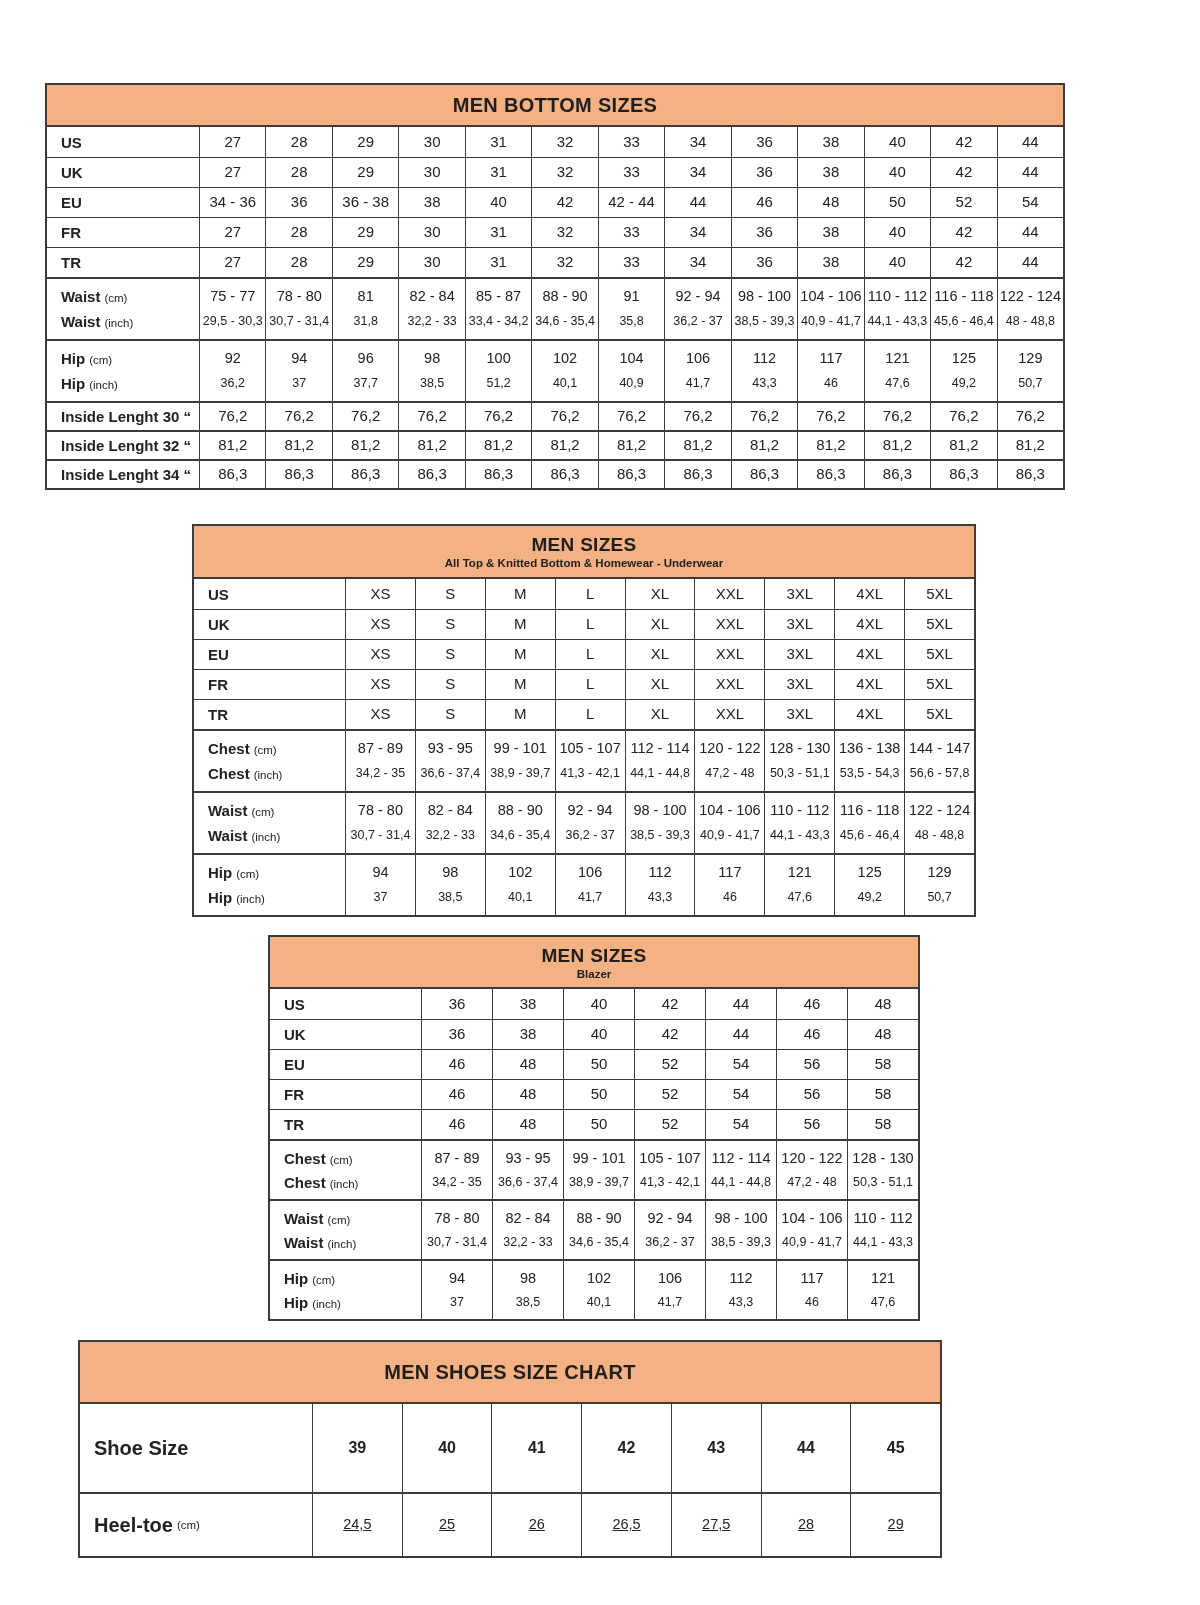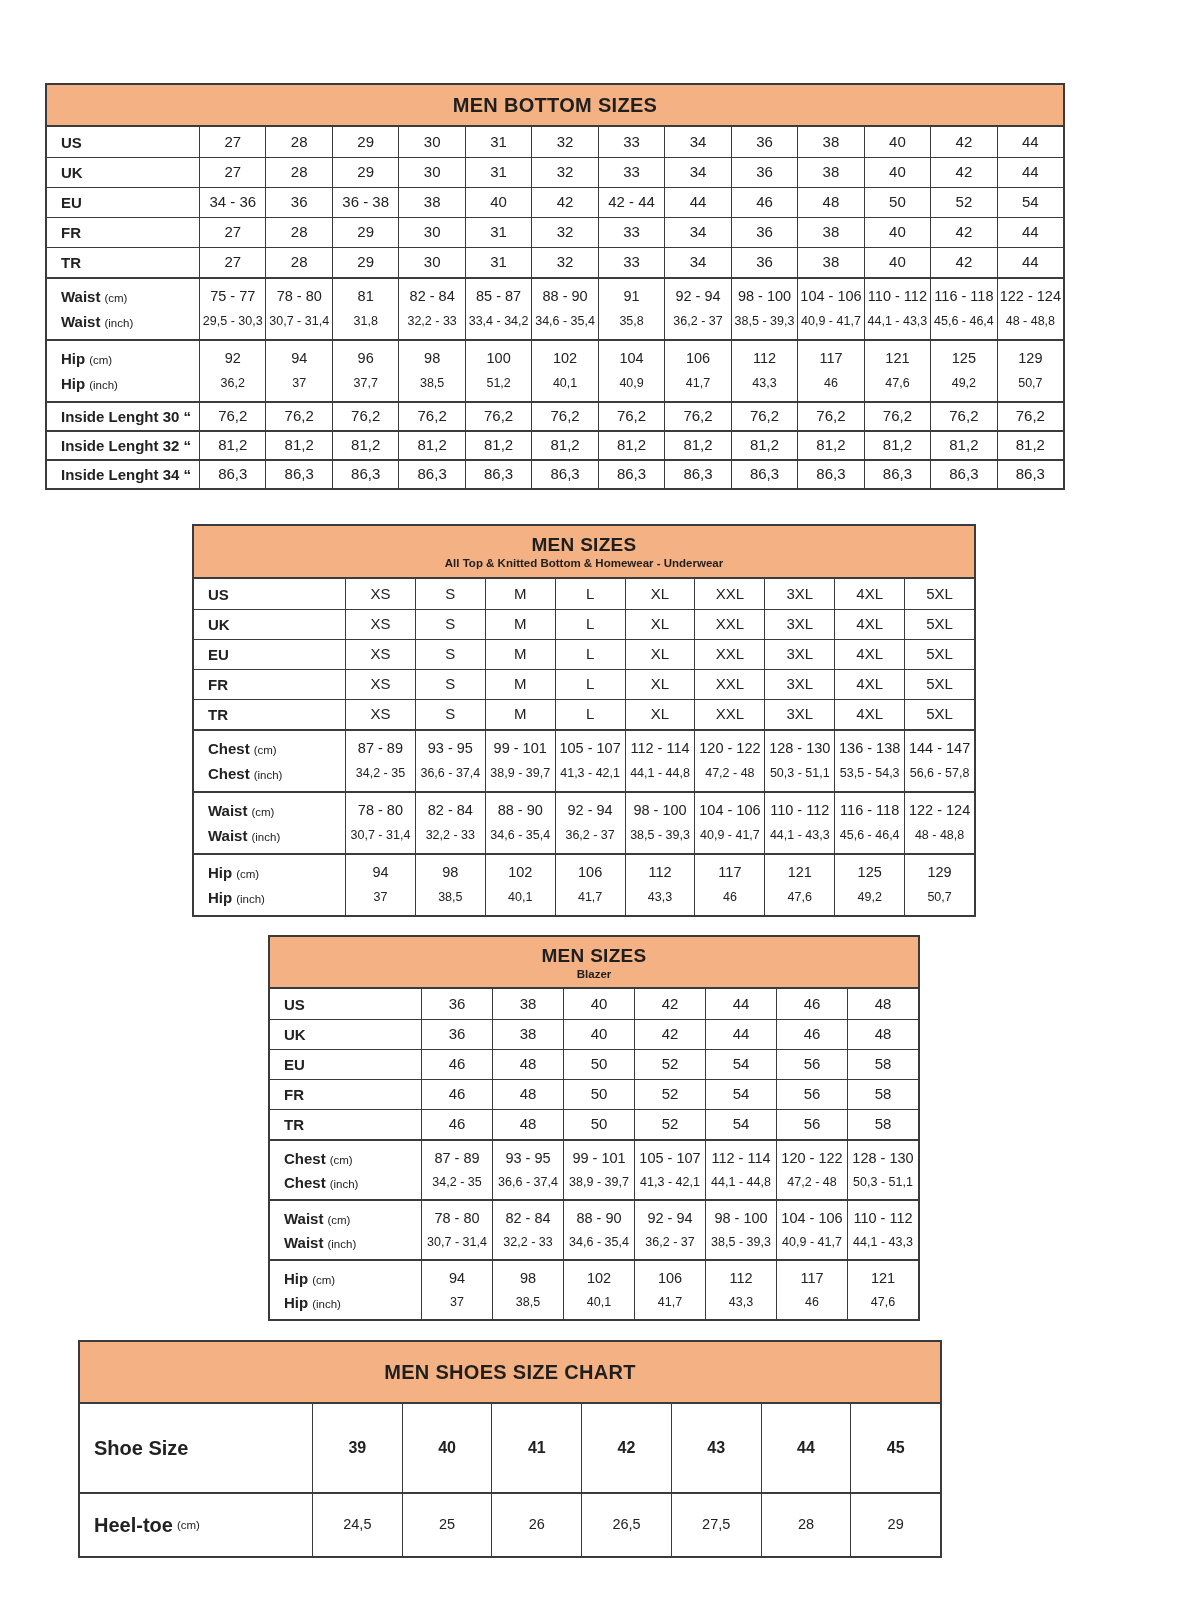--- a/index.html
+++ b/index.html
@@ -64,21 +64,21 @@
   .unit:empty{margin:0;}
   .t4 .lbl{font-size:20px;}
 
   .cell.val{flex:1 1 0;flex-direction:column;}
   .v{font-size:15px;white-space:nowrap;line-height:1.1;}
   .double .cell.val{justify-content:space-around;padding:5px 0;}
   .double .v.l1{font-size:14.5px;}
   .double .v.l2{font-size:12.5px;}
   .t1 .single .v{font-size:15px;}
   .val.b .v{font-weight:700;font-size:16px;}
-  .t4 .heel .v{font-size:14.5px;}
+  .t4 .heel .v{font-size:14.5px;text-decoration:underline;}
 
   .t1{left:45px;top:83px;width:1020px;}
   .t2{left:192px;top:524px;width:784px;}
   .t3{left:268px;top:935px;width:652px;}
   .t4{left:78px;top:1340px;width:864px;}
 </style>
 </head>
 <body>
 
 <div class="table t1">

